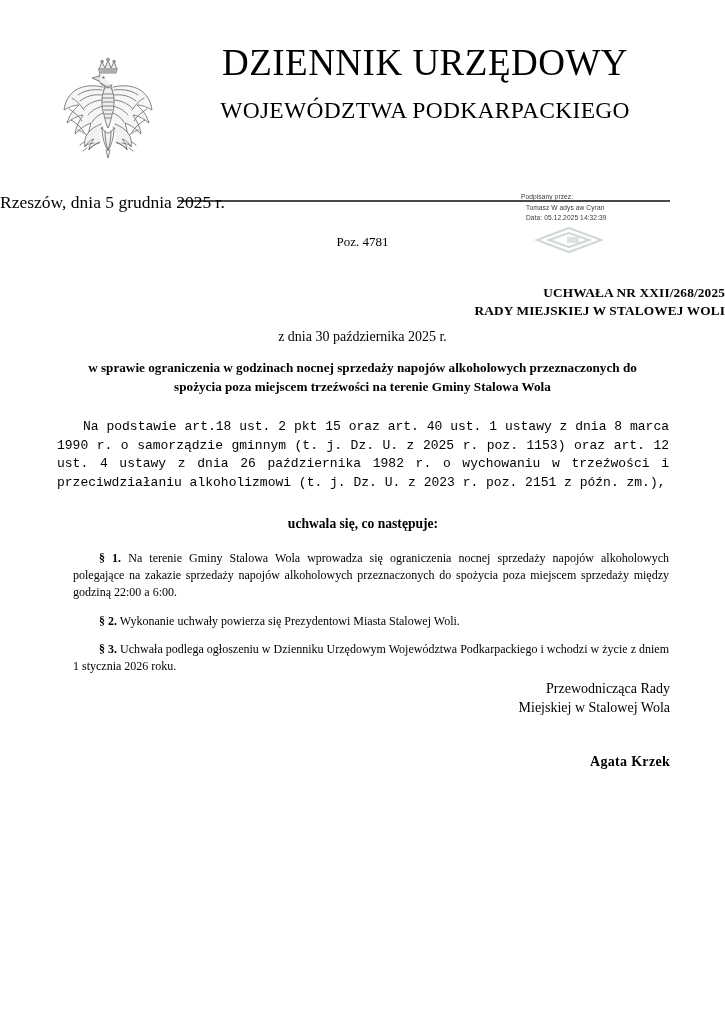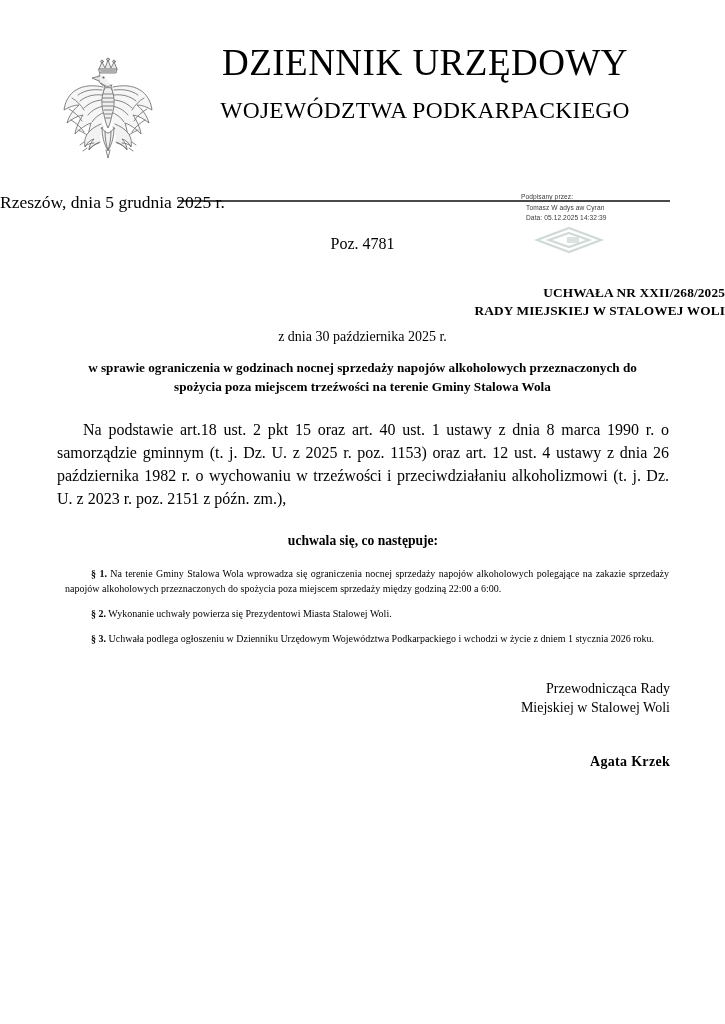--- a/index.html
+++ b/index.html
@@ -79,21 +79,21 @@
     width: 725px;
   }
   .issue-city {
     text-align: left;
     font-size: 17.5px;
     line-height: 1.2;
     padding-left: 0px;
   }
   .issue-poz {
     text-align: center;
-    font-size: 16px;
+    font-size: 13px;
     line-height: 1.2;
     margin-top: 21px;
   }
 
   
   .sig-stamp {
     position: absolute;
     left: 521px;
     top: 192px;
     width: 112px;
@@ -153,42 +153,43 @@
   }
 
   
   .body-block {
     position: absolute;
     left: 57px;
     top: 418px;
     width: 612px;
   }
   .para {
-    font-size: 16px;
+    font-size: 13px;
     line-height: 1.44;
     text-align: justify;
     text-justify: inter-word;
     margin: 0;
+    font-family: Liberation Mono, monospace;
   }
   .para.indent { text-indent: 26px; }
 
   .enact {
     text-align: center;
     font-size: 13.6px;
     font-weight: bold;
     margin-top: 23px;
   }
 
   .section-list { margin-top: 18px; }
   .section-para {
-    font-size: 10px;
+    font-size: 12px;
     line-height: 1.44;
     text-align: justify;
     text-indent: 26px;
-    margin: 0 0 11px 8px;
+    margin: 0 0 11px 16px;
   }
   .section-para:last-child { margin-bottom: 0; }
   .section-mark { font-weight: bold; }
 
   
   .footer-sig {
     position: absolute;
     left: 380px;
     top: 679px;
     width: 290px;
@@ -357,17 +358,17 @@
       <p class="section-para">
         <span class="section-mark">§ 3.</span>
         <span>Uchwała podlega ogłoszeniu w Dzienniku Urzędowym Województwa Podkarpackiego i wchodzi w życie z dniem 1 stycznia 2026 roku.</span>
       </p>
 
     </div>
   </div>
 
   <div class="footer-sig">
     <div class="footer-role-line">Przewodnicząca Rady</div>
-    <div class="footer-role-line">Miejskiej  w Stalowej Woli</div>
+    <div class="footer-role-line">Miejskiej  w Stalowej Wola</div>
     <div class="footer-name">Agata Krzek</div>
   </div>
 
 </div>
 
 </body></html>

